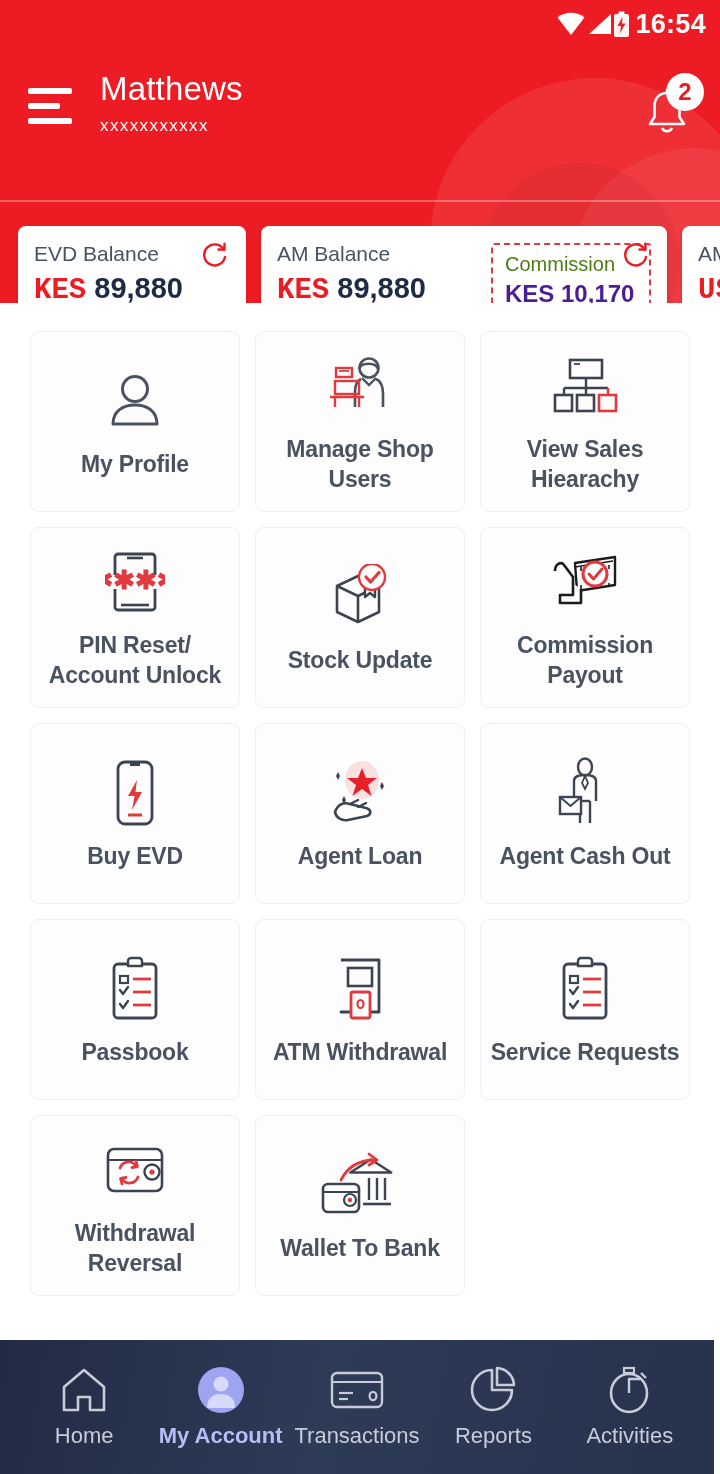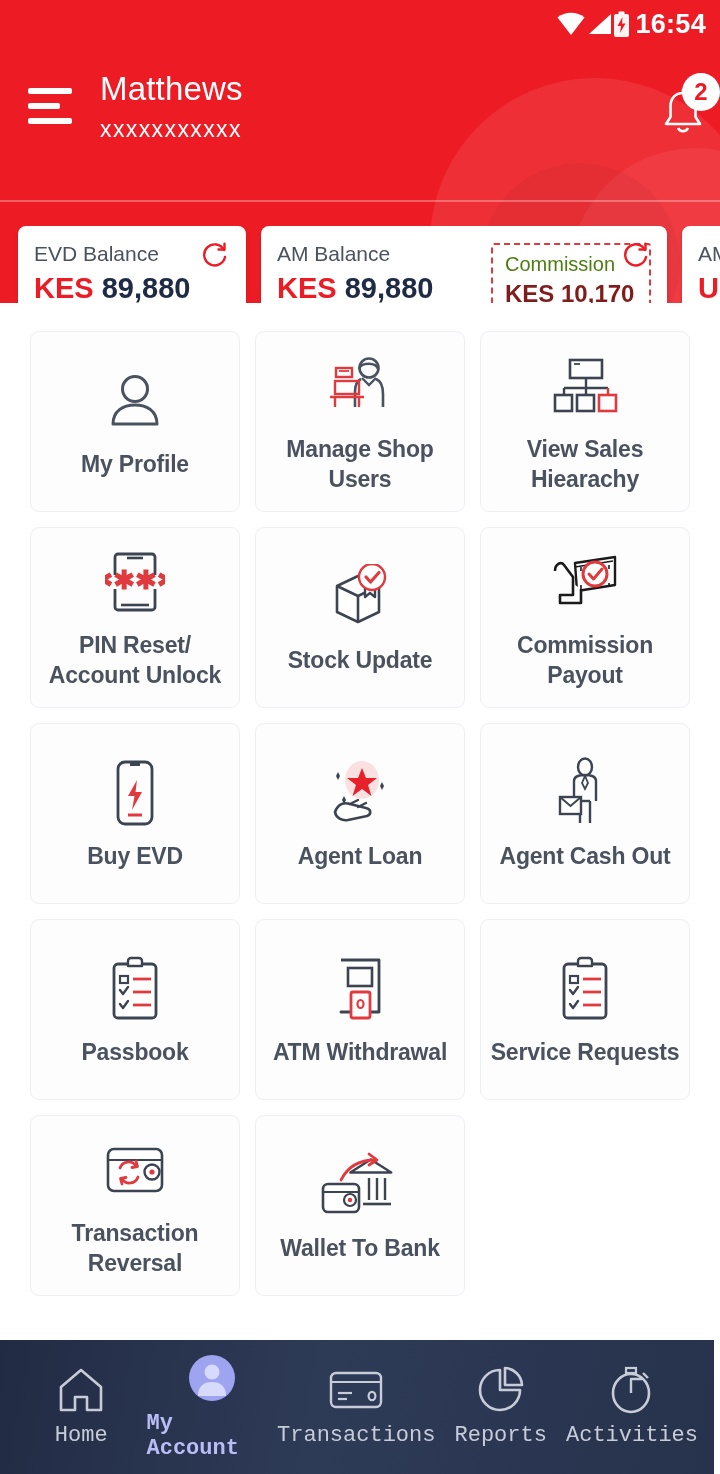--- a/index.html
+++ b/index.html
@@ -34,35 +34,35 @@
   .header-swoosh2{
     position:absolute; width:250px; height:250px; border-radius:50%;
     background:rgba(255,255,255,0.06); right:-100px; top:100px;
   }
   .header-swoosh3{
     position:absolute; width:200px; height:200px; border-radius:50%;
     background:rgba(0,0,0,0.035); right:40px; top:115px;
   }
   .header-top{
     position:relative; z-index:3; display:flex; align-items:flex-start;
-    padding:22px 6px 0 28px;
+    padding:22px 22px 0 28px;
   }
   .hamburger{
     display:flex; flex-direction:column; gap:9px; margin-top:18px; cursor:pointer;
   }
   .hamburger i{ display:block; height:6px; background:#fff; border-radius:2px; }
   .hamburger i:nth-child(1){ width:44px; }
   .hamburger i:nth-child(2){ width:32px; }
   .hamburger i:nth-child(3){ width:44px; }
   .header-names{ margin-left:28px; flex:1; }
   .agent-name{
     color:#fff; font-size:33px; font-weight:400; line-height:1.15; letter-spacing:0.2px;
   }
   .agent-msisdn{
-    color:#fff; font-size:23px; font-weight:400; margin-top:8px; letter-spacing:1.4px;
+    color:#fff; font-size:17px; font-weight:400; margin-top:8px; letter-spacing:1.4px;
   }
   .bell-wrap{ position:relative; margin-top:16px; margin-right:6px; cursor:pointer; }
   .bell-badge{
     position:absolute; top:-13px; right:-12px; width:38px; height:38px;
     border-radius:50%; background:#fff; color:#ED1C24;
     font-size:24px; font-weight:bold; display:flex; align-items:center;
     justify-content:center; z-index:4;
   }
   .header-divider{
     position:absolute; left:0; right:0; top:152px; height:2px;
@@ -78,29 +78,29 @@
     background:#fff; border-radius:8px; padding:15px 16px 13px 16px;
     flex:0 0 auto; min-height:114px; position:relative;
     box-shadow:0 1px 4px rgba(0,0,0,0.12);
   }
   .bal-card.c1{ width:228px; }
   .bal-card.c2{ width:406px; display:flex; align-items:flex-start; }
   .bal-card.c3{ width:180px; }
   .bal-left{ flex:1; }
   .bal-label{ font-size:21px; color:#4A5260; font-weight:400; line-height:1.2; }
   .bal-amount{ font-size:29px; font-weight:bold; color:#1F2A44; margin-top:5px; line-height:1.2; }
-  .bal-amount .cur{ color:#ED1C24; }
+  .bal-amount .cur{ color:#ED1C24;font-family:Liberation Mono, monospace; }
   .refresh-ico{ position:absolute; top:14px; right:16px; cursor:pointer; }
   .commission-box{
     border:2px dashed #E03A3E; border-radius:3px;
     padding:8px 12px 10px 12px; margin-left:16px; margin-top:2px;
     min-width:160px;
   }
   .comm-label{ font-size:20px; color:#4d7c0f; }
-  .comm-amount{ font-size:24px; font-weight:bold; color:#7f1d1d; margin-top:4px; }
+  .comm-amount{ font-size:24px; font-weight:bold; color:#4c1d95; margin-top:4px; }
 
   
   .main{
     position:absolute; top:303px; left:0; right:0; bottom:134px;
     background:#FFFFFF; padding:28px 30px 0 30px; overflow:hidden;
   }
   .grid{ display:grid; grid-template-columns:repeat(3,1fr); gap:15px; }
   .tile{
     background:#FDFDFD; border:1px solid #EDEFF2; border-radius:9px;
     height:181px; display:flex; flex-direction:column;
@@ -112,21 +112,20 @@
     margin-top:12px; font-size:23px; font-weight:bold; color:#4A5260;
     text-align:center; line-height:1.28; letter-spacing:-0.2px;
   }
 
   
   .bottomnav{
     position:absolute; left:0; right:6px; bottom:0; height:134px;
     background:linear-gradient(100deg,#222B44 0%,#2E3B57 45%,#27324C 100%);
     display:flex; align-items:center; justify-content:space-around;
     padding:0 16px;
-    font-family:Liberation Mono, monospace;
   }
   .nav-item{
     display:flex; flex-direction:column; align-items:center;
     gap:9px; cursor:pointer; flex:1;
   }
   .nav-ico{ height:48px; display:flex; align-items:center; justify-content:center; }
   .nav-label{ font-size:22px; color:#C7CCD8; font-weight:400; }
   .nav-item.active .nav-label{ color:#B9BDF5; font-weight:bold; }
 </style>
 </head>
@@ -418,21 +417,21 @@
           <rect x="8" y="8" width="54" height="42" rx="6" fill="#fff" stroke="#3C4452" stroke-width="2.6"></rect>
           <line x1="8" y1="19" x2="62" y2="19" stroke="#3C4452" stroke-width="2.2"></line>
           <circle cx="52" cy="31" r="7.5" fill="none" stroke="#3C4452" stroke-width="2.4"></circle>
           <circle cx="52" cy="31" r="2.6" fill="#E03A3E"></circle>
           <path d="M20 27 A9 9 0 0 1 36 25" fill="none" stroke="#E03A3E" stroke-width="2.8" stroke-linecap="round"></path>
           <path d="M36 20 L37.5 25.5 L32 26.5" fill="none" stroke="#E03A3E" stroke-width="2.8" stroke-linecap="round" stroke-linejoin="round"></path>
           <path d="M38 36 A9 9 0 0 1 22 38" fill="none" stroke="#E03A3E" stroke-width="2.8" stroke-linecap="round"></path>
           <path d="M22 43 L20.5 37.5 L26 36.5" fill="none" stroke="#E03A3E" stroke-width="2.8" stroke-linecap="round" stroke-linejoin="round"></path>
         </svg>
       </span>
-      <span class="tile-label">Transaction Reversal</span>
+      <span class="tile-label">Withdrawal Reversal</span>
     </div>
 
     <div class="tile">
       <span class="tile-ico">
         <svg width="82" height="66" viewBox="0 0 82 66">
           <rect x="4" y="32" width="36" height="28" rx="5" fill="#fff" stroke="#3C4452" stroke-width="2.6"></rect>
           <line x1="4" y1="40" x2="40" y2="40" stroke="#3C4452" stroke-width="2"></line>
           <circle cx="31" cy="48" r="6" fill="none" stroke="#3C4452" stroke-width="2.2"></circle>
           <circle cx="31" cy="48" r="2.2" fill="#E03A3E"></circle>
           <path d="M54 6 L76 20 L32 20 Z" fill="#fff" stroke="#3C4452" stroke-width="2.6" stroke-linejoin="round" transform="translate(-4,0) scale(0.93) translate(6,2)"></path>

